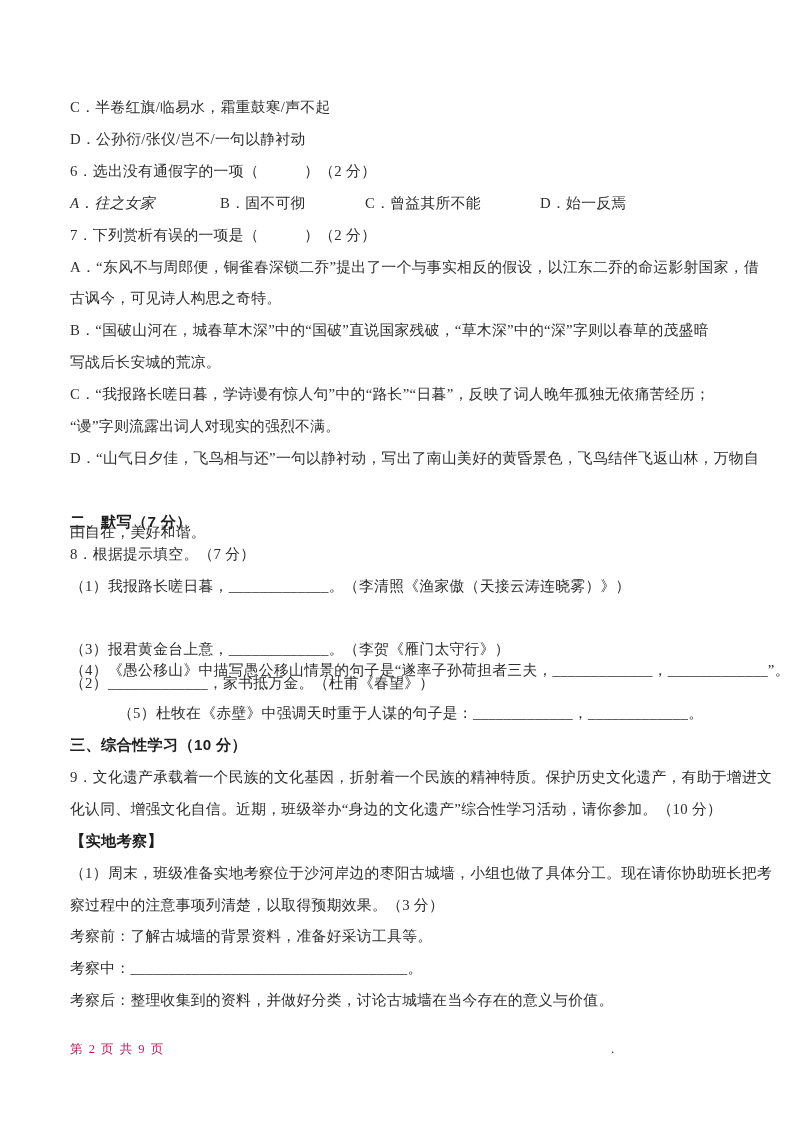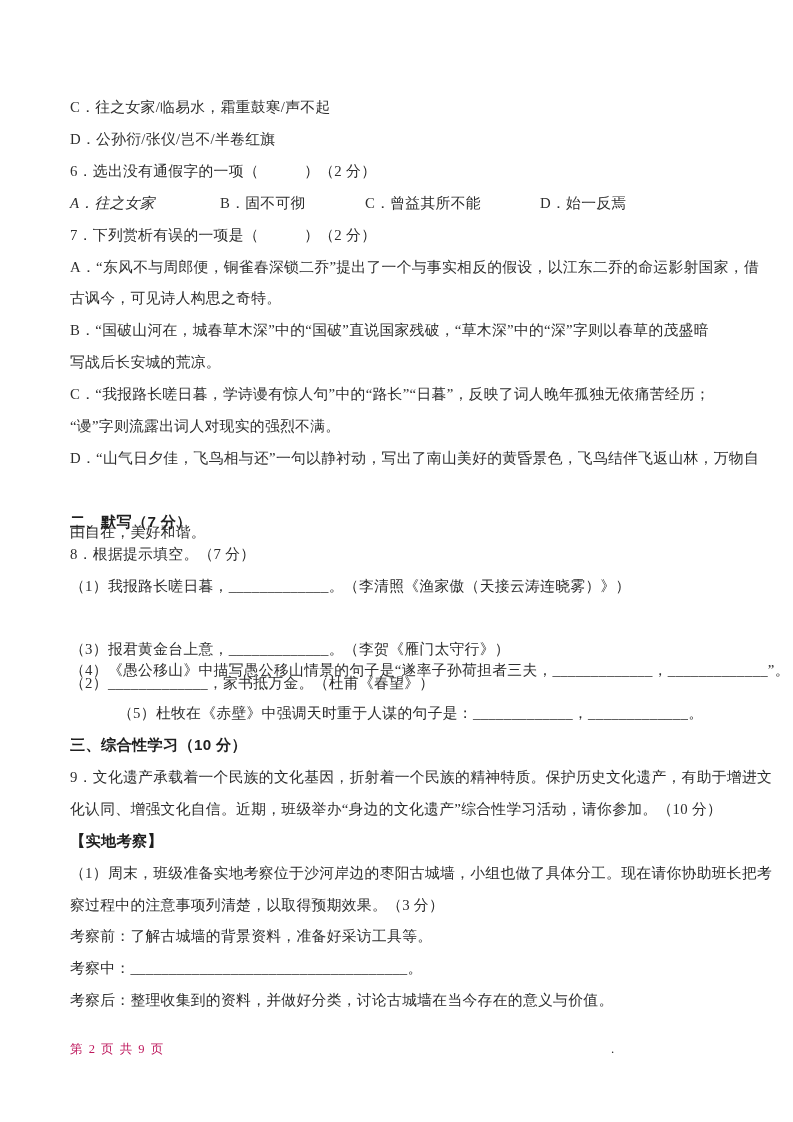--- a/index.html
+++ b/index.html
@@ -51,22 +51,22 @@
     top: 1041px;
     font-size: 13px;
     color: #2d2d2d;
   }
 </style>
 </head>
 <body>
 
 <div class="page">
   <div id="doc-lines">
-      <div class="line" style="top: 97px;">C．往之女家/临易水，霜重鼓寒/声不起</div>
-      <div class="line" style="top: 128.9px;">D．公孙衍/张仪/岂不/半卷红旗</div>
+      <div class="line" style="top: 97px;">C．半卷红旗/临易水，霜重鼓寒/声不起</div>
+      <div class="line" style="top: 128.9px;">D．公孙衍/张仪/岂不/一句以静衬动</div>
       <div class="line" style="top: 160.8px;">6．选出没有通假字的一项（　　　）（2 分）</div>
       <div class="line" style="top: 192.7px;">
         <span class="opt" style="left: 0px; font-style: italic;">A．往之女家</span>
         <span class="opt" style="left: 150px;">B．固不可彻</span>
         <span class="opt" style="left: 295px;">C．曾益其所不能</span>
         <span class="opt" style="left: 470px;">D．始一反焉</span>
       </div>
       <div class="line" style="top: 224.6px;">7．下列赏析有误的一项是（　　　）（2 分）</div>
       <div class="line" style="top: 256.5px;">A．“东风不与周郎便，铜雀春深锁二乔”提出了一个与事实相反的假设，以江东二乔的命运影射国家，借</div>
       <div class="line" style="top: 288.4px;">古讽今，可见诗人构思之奇特。</div>

